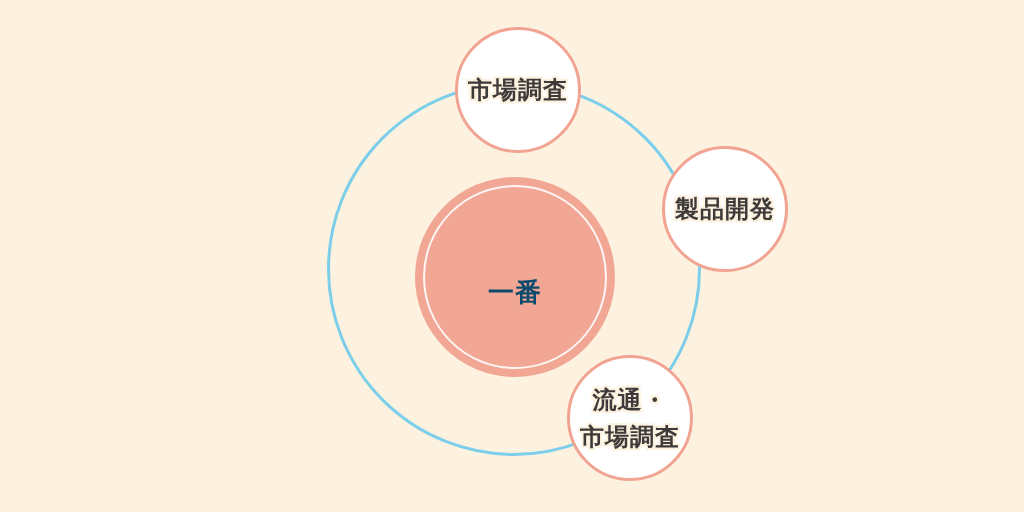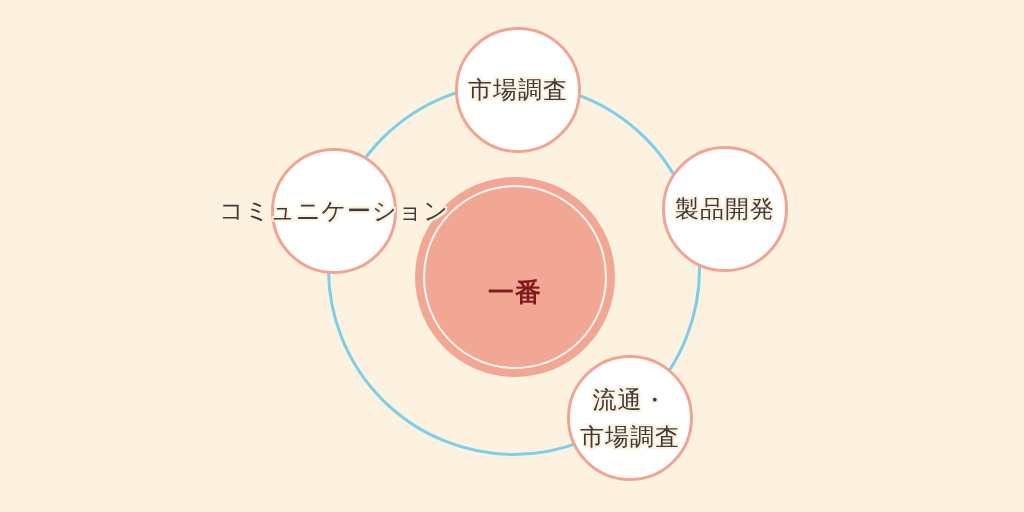--- a/index.html
+++ b/index.html
@@ -52,21 +52,21 @@
     border: 2px solid rgba(255,255,255,0.9);
     border-radius: 50%;
     pointer-events: none;
   }
   .center-label {
     position: relative;
     text-align: center;
     font-size: 26px;
     font-weight: bold;
     line-height: 1.55;
-    color: #7f1d1d;
+    color: #0c4a6e;
     letter-spacing: 1px;
     white-space: nowrap;
     margin-top: 31px;
   }
   .center-label span { display: block; }
   
   .node {
     position: absolute;
     width: 126px;
     height: 126px;
@@ -75,21 +75,21 @@
     border-radius: 50%;
     box-sizing: border-box;
     z-index: 2;
     display: flex;
     align-items: center;
     justify-content: center;
   }
   .node-label {
     text-align: center;
     font-size: 24px;
-    font-weight: normal;
+    font-weight: bold;
     line-height: 1.55;
     color: #3e3a39;
     letter-spacing: 1px;
     white-space: nowrap;
     
     text-shadow:
       -2px 0 0 #fdf2e0, 2px 0 0 #fdf2e0,
       0 -2px 0 #fdf2e0, 0 2px 0 #fdf2e0,
       -2px -2px 0 #fdf2e0, 2px 2px 0 #fdf2e0,
       -2px 2px 0 #fdf2e0, 2px -2px 0 #fdf2e0;
@@ -128,19 +128,14 @@
   </div>
 
   <div class="node node-distribution">
     <div class="node-label">
       <span>流通・</span>
       <span>市場調査</span>
     </div>
   </div>
 
 
-  <div class="node node-communication">
-    <div class="node-label">
-      <span>コミュニケーション</span>
-    </div>
-  </div>
 
 </div>
 
 </body></html>

